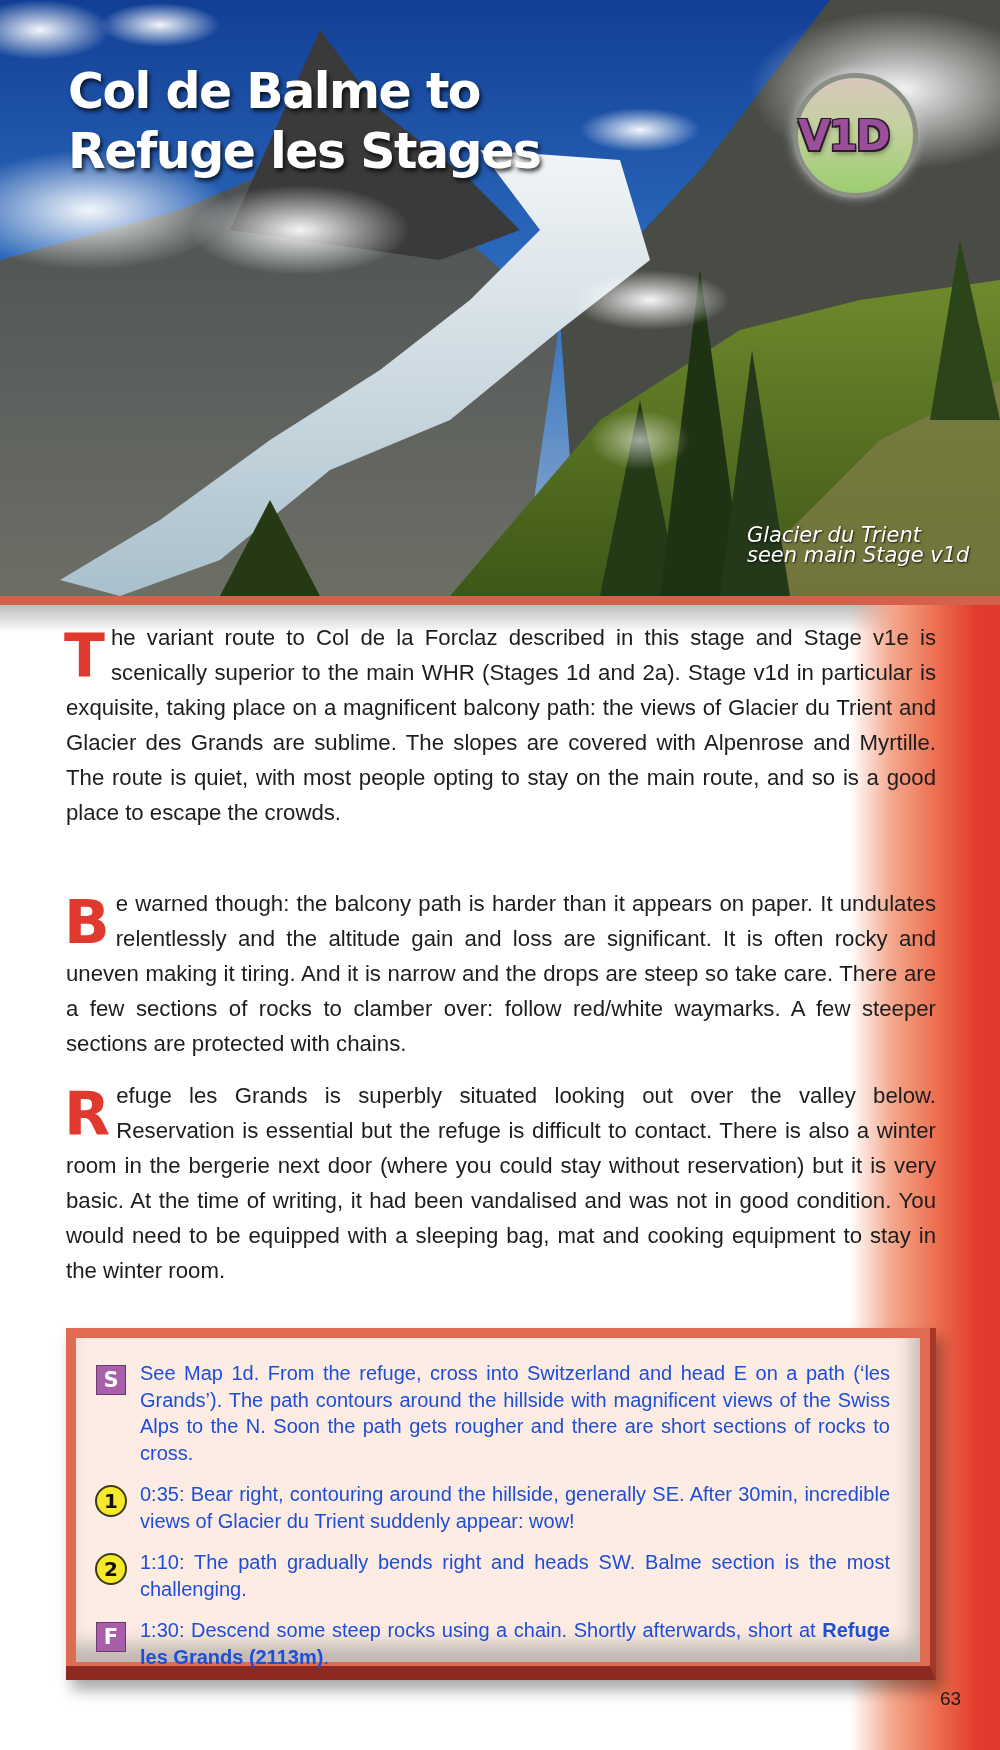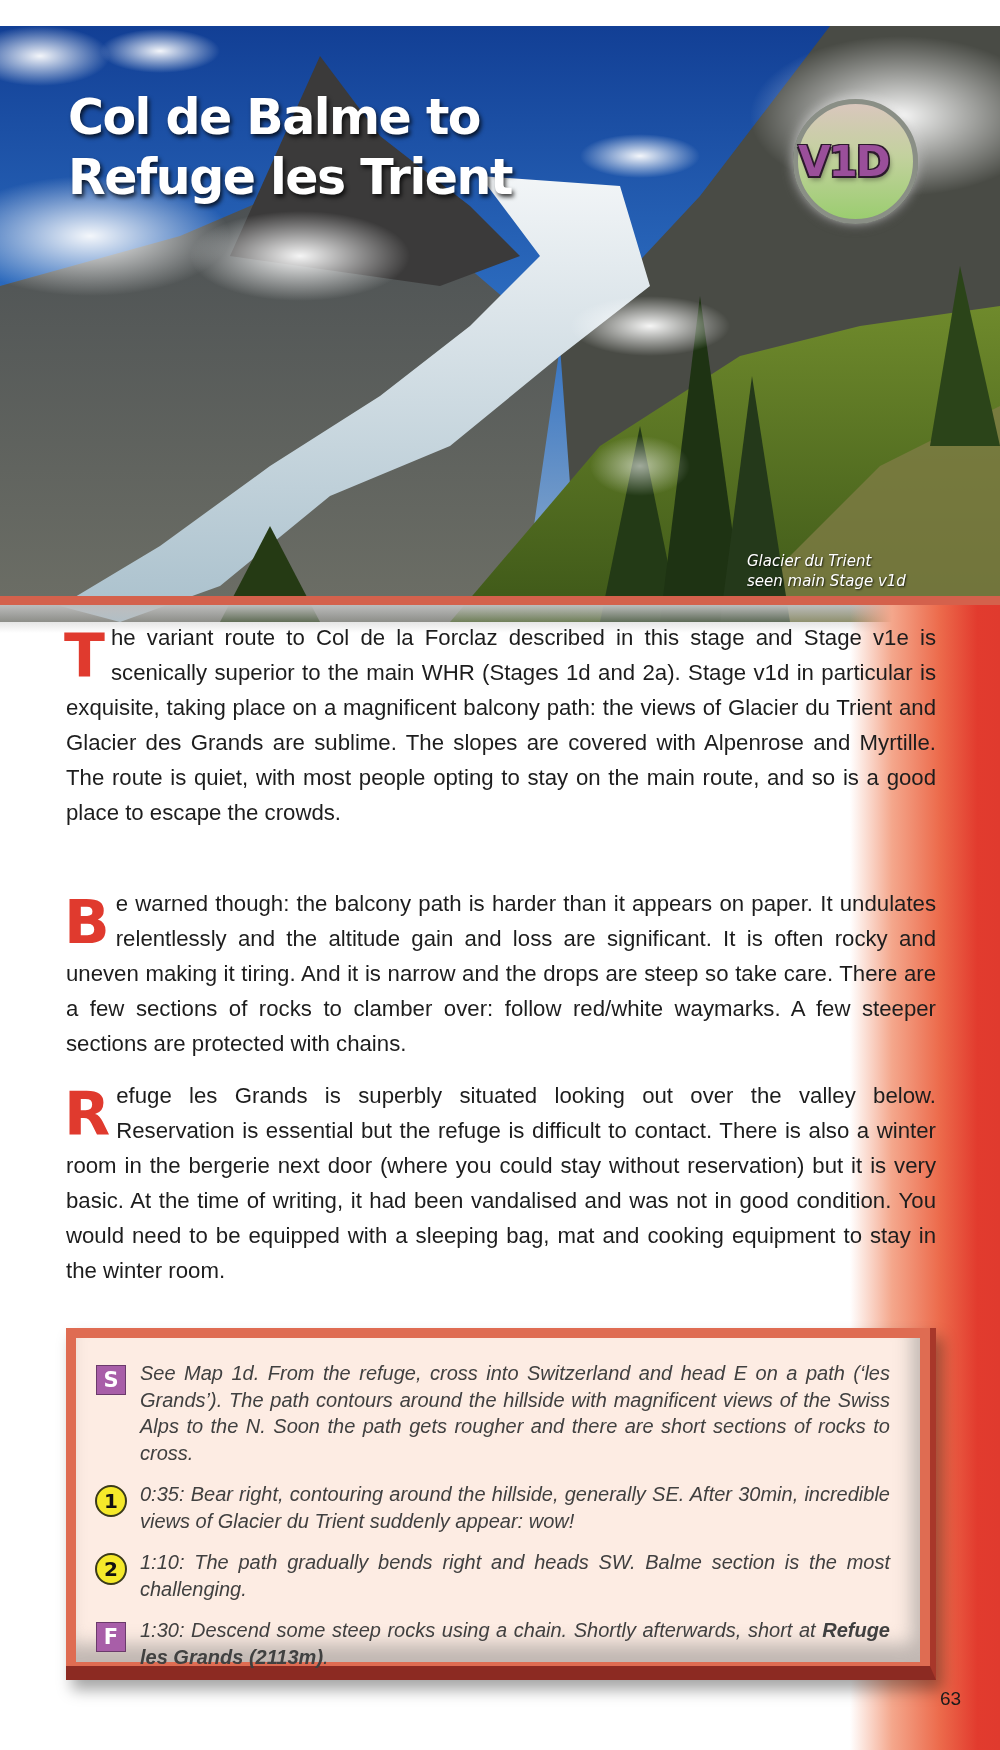--- a/index.html
+++ b/index.html
@@ -3,21 +3,20 @@
 <meta charset="utf-8">
 <style>
   * { box-sizing: border-box; margin: 0; padding: 0; }
   html, body { width: 1000px; height: 1750px; overflow: hidden; background: #ffffff; }
   body { position: relative; font-family: "Liberation Sans", "DejaVu Sans", sans-serif; color: #1b1b1b; }
 
   
   .hero {
     position: absolute; left: 0; top: 0; width: 1000px; height: 596px; overflow: hidden;
     background: linear-gradient(180deg, #1f4fa0 0%, #2a6cc0 18%, #6e8fb0 28%, #7d8480 38%, #8c8f8a 55%, #5f6b4a 75%, #3f5a22 100%);
-    margin-top: 26px;
   }
   .hero svg { position: absolute; left: 0; top: 0; }
   .hero-title {
     position: absolute; left: 68px; top: 62px; width: 620px;
     font-family: "DejaVu Sans", sans-serif; font-weight: bold; font-size: 49px; line-height: 60px;
     color: #ffffff; letter-spacing: -1.5px;
     text-shadow: 2px 3px 4px rgba(0,0,0,0.75);
   }
   .badge {
     position: absolute; left: 793px; top: 73px; width: 125px; height: 125px; border-radius: 50%;
@@ -26,21 +25,21 @@
     box-shadow: 0 0 12px rgba(255,255,255,0.7), 0 4px 10px rgba(0,0,0,0.4);
     display: flex; align-items: center; justify-content: flex-start;
   }
   .badge span {
     font-family: "DejaVu Sans", sans-serif; font-weight: bold; font-size: 42px; color: #9a4f9a;
     letter-spacing: -2px;
     text-shadow: -1.5px -1.5px 0 #2d1a2d, 1.5px -1.5px 0 #2d1a2d, -1.5px 1.5px 0 #2d1a2d, 1.5px 1.5px 0 #2d1a2d, 2px 4px 5px rgba(0,0,0,0.35);
   }
   .caption {
     position: absolute; left: 747px; top: 525px; width: 240px;
-    font-family: "DejaVu Sans", sans-serif; font-style: italic; font-size: 15px; line-height: 20px;
+    font-family: "DejaVu Sans", sans-serif; font-style: italic; font-size: 21px; line-height: 20px;
     color: #ffffff; text-shadow: 1px 1px 2px rgba(0,0,0,0.8);
   }
   .hero-rule { position: absolute; left: 0; top: 596px; width: 1000px; height: 9px; background: #d4614c; }
   .hero-shade { position: absolute; left: 0; top: 605px; width: 1000px; height: 28px;
     background: linear-gradient(180deg, #bdbdbd 0%, rgba(255,255,255,0) 100%); }
 
   
   .side-red {
     position: absolute; left: 850px; top: 605px; width: 150px; height: 1145px;
     background: linear-gradient(90deg, rgba(255,255,255,0) 0%, #f4a78c 28%, #ec6a4b 60%, #e23b2e 85%, #e03a2e 100%);
@@ -71,21 +70,21 @@
   .step { display: flex; align-items: flex-start; margin-bottom: 15px; }
   .step-marker { flex: 0 0 34px; width: 34px; height: 34px; margin-right: 12px; margin-top: 3px; display: flex; align-items: center; justify-content: center; }
   .marker-square {
     width: 30px; height: 30px; background: #a85ea8; color: #ffffff; border: 1px solid #6b3a6b;
     font-family: "DejaVu Sans", sans-serif; font-weight: bold; font-size: 21px; display: flex; align-items: center; justify-content: center;
   }
   .marker-circle {
     width: 32px; height: 32px; border-radius: 50%; background: #f5e92a; border: 2px solid #3a3a1a;
     font-family: "DejaVu Sans", sans-serif; font-weight: bold; font-size: 20px; color: #111; display: flex; align-items: center; justify-content: center;
   }
-  .step-text { flex: 1; font-size: 20px; line-height: 26.5px; text-align: justify; color: #404040; font-style: italic; }
+  .step-text { flex: 1; font-size: 20px; line-height: 26.5px; text-align: justify; color: #1d4ed8; }
   .step-text b { font-weight: bold; }
 
   .page-number { position: absolute; left: 940px; top: 1688px; font-size: 19px; color: #1b1b1b; text-align: center; }
 </style>
 </head>
 <body>
 
 <div class="hero">
   <svg width="1000" height="596" viewBox="0 0 1000 596">
     <defs>
@@ -135,21 +134,21 @@
     <ellipse cx="90" cy="210" rx="140" ry="60" fill="url(#cloud)"></ellipse>
     <ellipse cx="300" cy="230" rx="110" ry="45" fill="url(#cloud)"></ellipse>
     <ellipse cx="640" cy="130" rx="60" ry="22" fill="url(#cloud)"></ellipse>
     <ellipse cx="900" cy="90" rx="150" ry="80" fill="url(#cloud)"></ellipse>
     <ellipse cx="650" cy="300" rx="80" ry="30" fill="url(#cloud)"></ellipse>
     <ellipse cx="640" cy="440" rx="50" ry="30" fill="url(#cloud)" opacity="0.6"></ellipse>
   </svg>
 
   <div class="hero-title">
     <div>Col de Balme to</div>
-    <div>Refuge les Trient</div>
+    <div>Refuge les Stages</div>
   </div>
 
   <div class="badge">
     <span>V1D</span>
   </div>
 
   <div class="caption">
     <div>Glacier du Trient</div>
     <div>seen main Stage v1d</div>
   </div>

